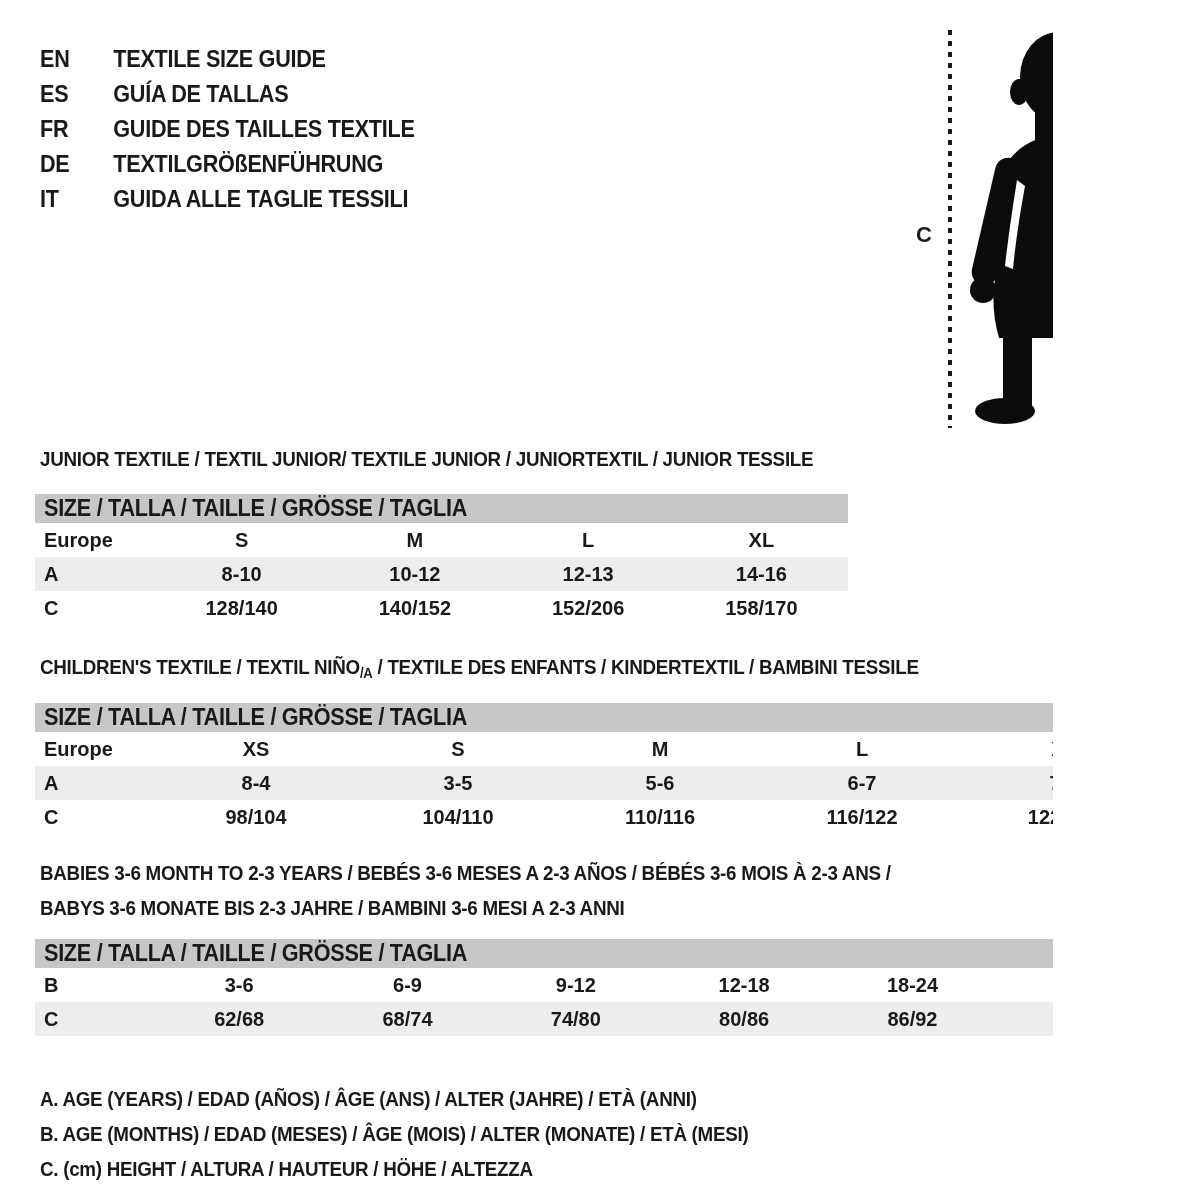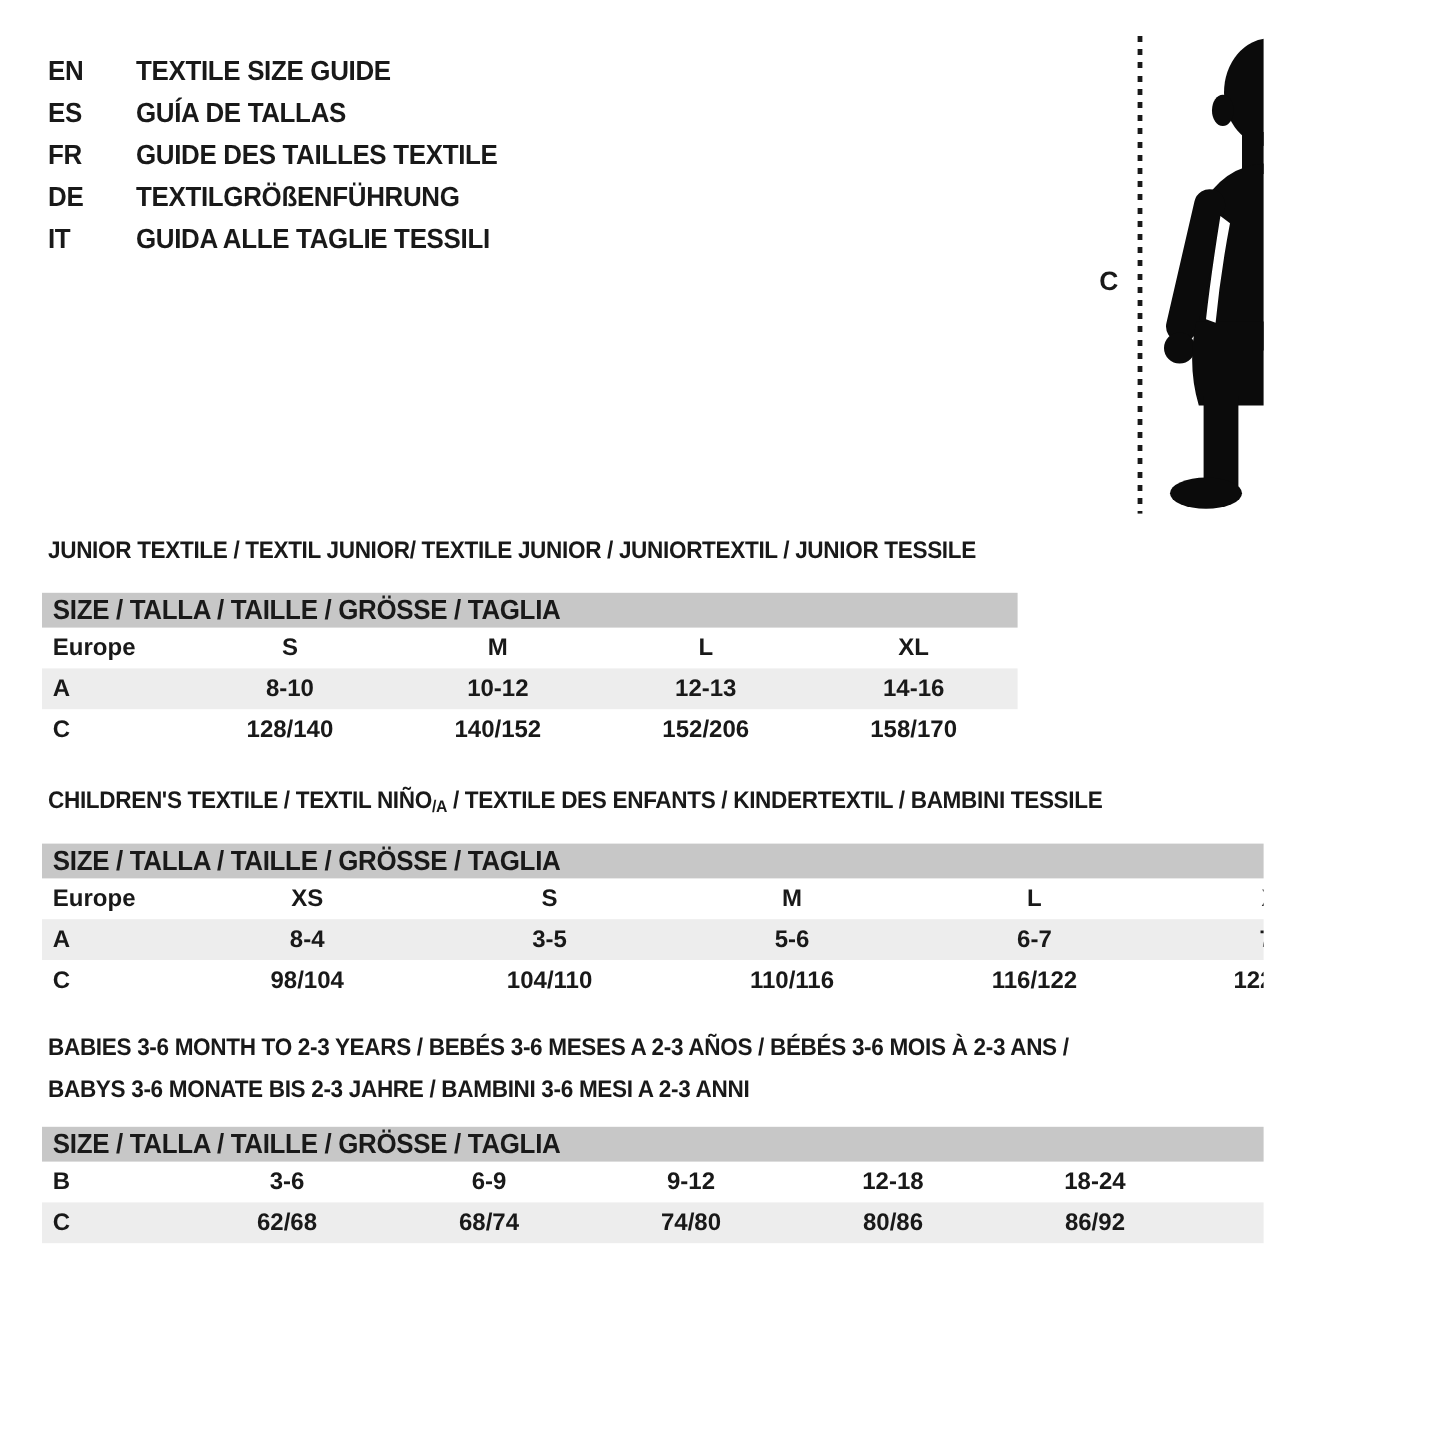--- a/index.html
+++ b/index.html
@@ -172,14 +172,19 @@
       <span class="rlabel">C</span>
       <span class="cell">62/68</span>
       <span class="cell">68/74</span>
       <span class="cell">74/80</span>
       <span class="cell">80/86</span>
       <span class="cell">86/92</span>
       <span class="cell">92/98</span>
     </div>
   </div>
 
+  <div class="legend">
+    <span class="legend-line">A. AGE (YEARS) / EDAD (AÑOS) / ÂGE (ANS) / ALTER (JAHRE) / ETÀ (ANNI)</span>
+    <span class="legend-line">B. AGE (MONTHS) / EDAD (MESES) / ÂGE (MOIS) / ALTER (MONATE) / ETÀ (MESI)</span>
+    <span class="legend-line">C. (cm) HEIGHT / ALTURA / HAUTEUR / HÖHE / ALTEZZA</span>
+  </div>
 
 </div>
 
 </body></html>

